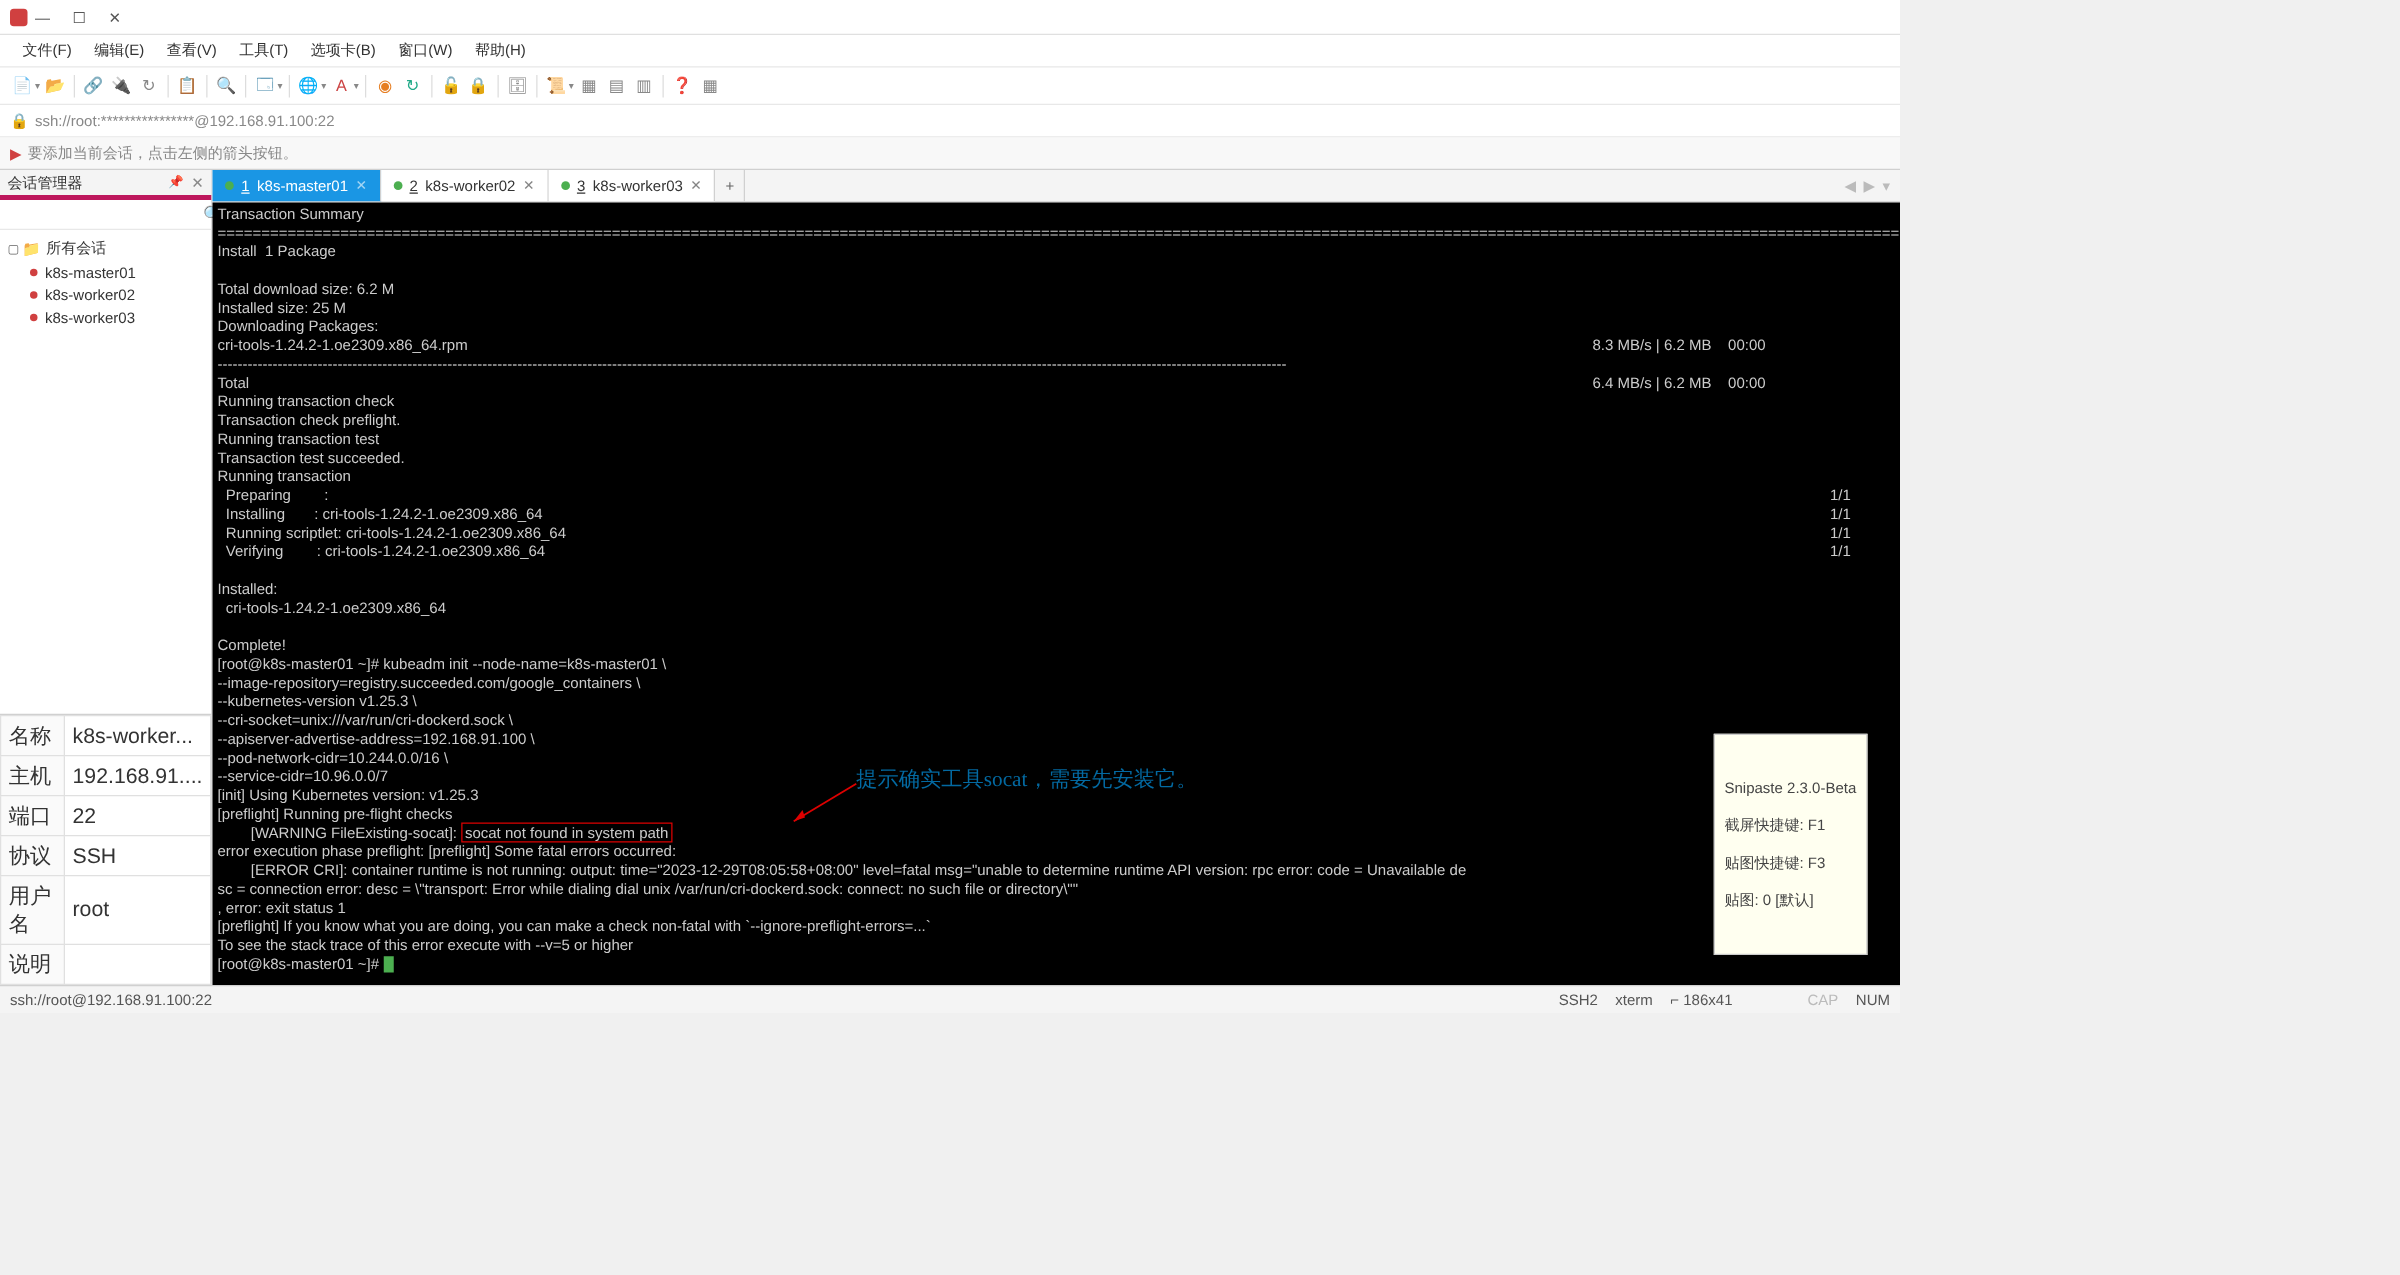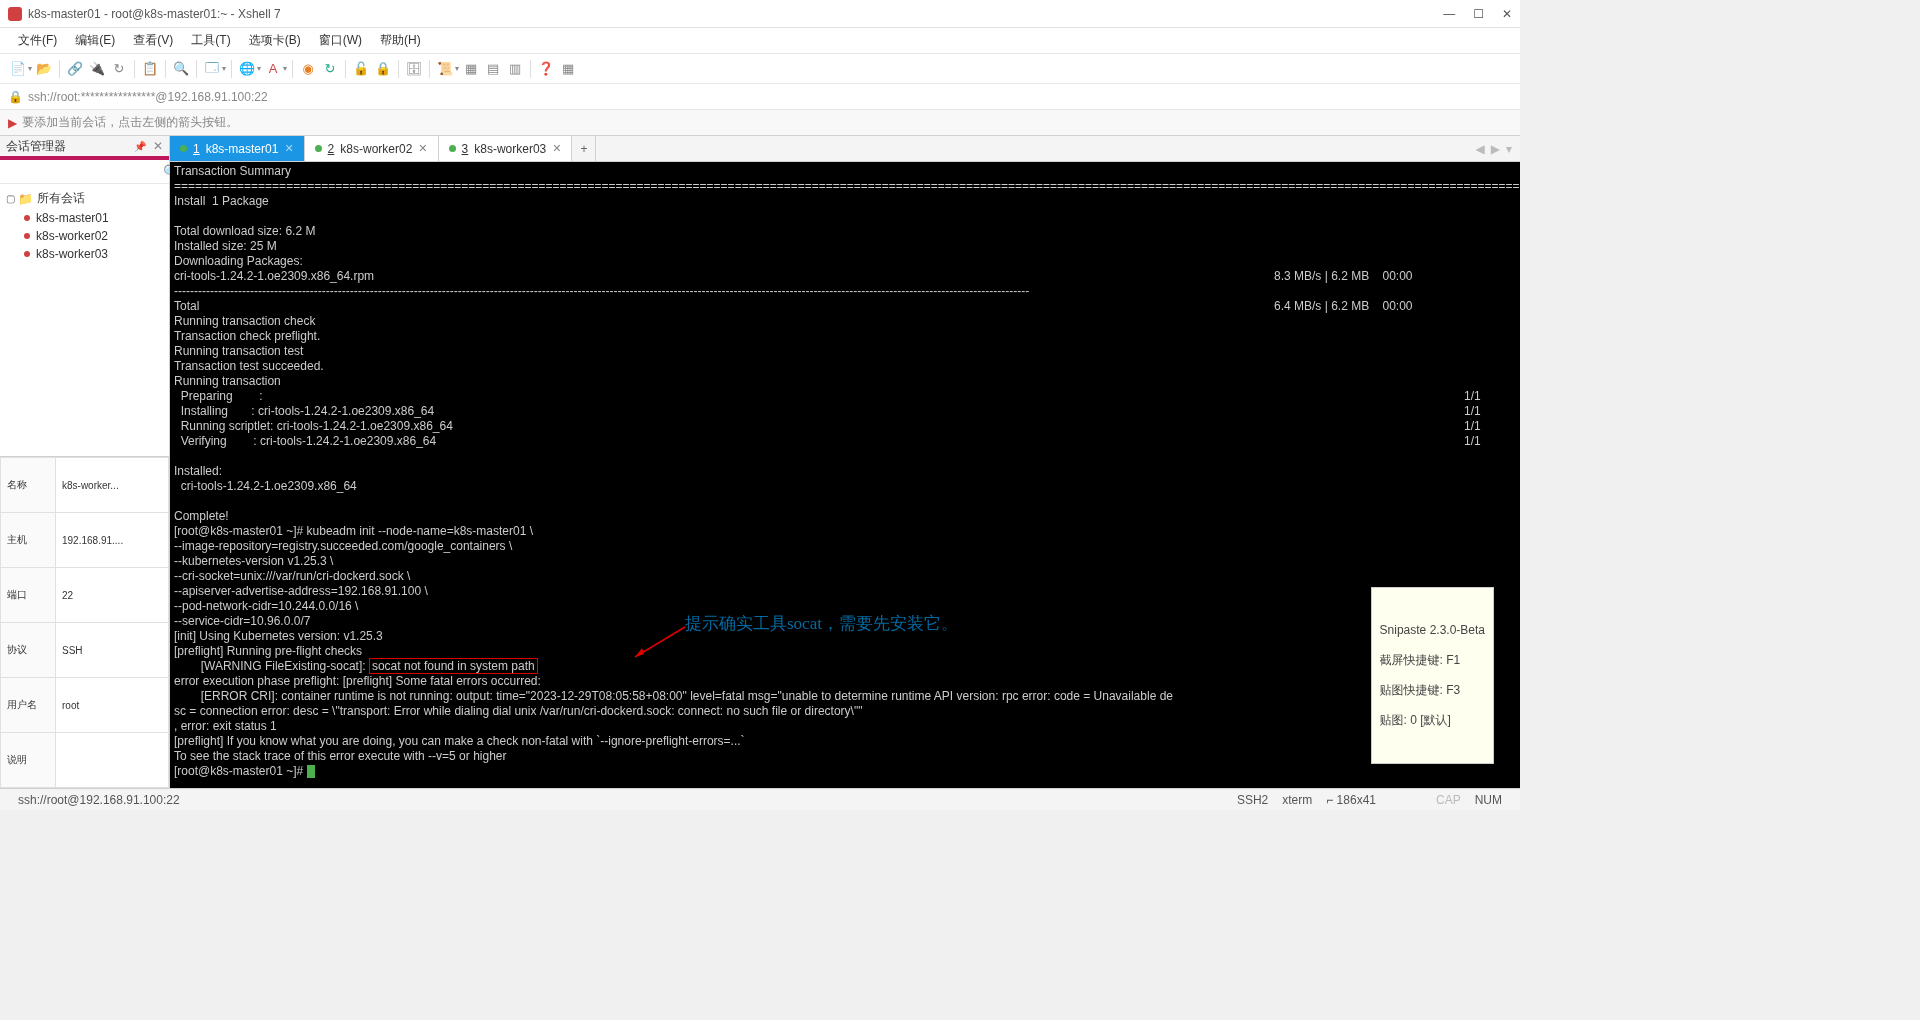--- a/index.html
+++ b/index.html
@@ -29,48 +29,47 @@
 .sb-search{height:24px;display:flex;align-items:center;padding:0 4px;border-bottom:1px solid #e8e8e8}
 .sb-search input{flex:1;border:none;outline:none;font-size:12px;padding:2px}
 .sb-search .mag{color:#888;font-size:13px}
 .sb-tree{flex:1;padding:4px 0;overflow:auto}
 .tree-item{display:flex;align-items:center;padding:2px 6px;cursor:pointer;color:#333}
 .tree-item .toggle{width:12px;font-size:10px;color:#666}
 .tree-item .folder{color:#d4a030;margin-right:4px;font-size:12px}
 .tree-item .sess{width:6px;height:6px;border-radius:50%;background:#d04040;margin-right:6px;margin-left:18px}
 .sb-props{border-top:1px solid #d0d0d0}
 .sb-props table{width:100%;border-collapse:collapse}
-.sb-props td{border:1px solid #e0e0e0;padding:20px 6px;color:#333;font-size:10px}
+.sb-props td{border:1px solid #e0e0e0;padding:4px 6px;color:#333;font-size:17px}
 .sb-props td:first-child{width:55px;background:#fafafa}
 .content{flex:1;display:flex;flex-direction:column;min-width:0}
 .tabbar{height:26px;display:flex;align-items:stretch;background:#f4f4f4;border-bottom:1px solid #d0d0d0}
 .tab{display:flex;align-items:center;padding:0 10px;gap:6px;border-right:1px solid #d0d0d0;cursor:pointer;background:#fff;color:#333}
 .tab.active{background:#1a96e4;color:#fff}
 .tab .dot{width:7px;height:7px;border-radius:50%;background:#4caf50}
 .tab.active .dot{background:#4caf50}
 .tab .num{text-decoration:underline}
 .tab .close{font-size:11px;opacity:.6}
 .tab-add{width:24px;display:flex;align-items:center;justify-content:center;color:#666;cursor:pointer;border-right:1px solid #d0d0d0}
 .tab-nav{margin-left:auto;display:flex;align-items:center;gap:6px;padding:0 8px;color:#bbb}
 .terminal{flex:1;background:#000;color:#ccc;font-family:Consolas,monospace;font-size:12px;line-height:15px;padding:2px 4px;overflow:hidden;white-space:pre;position:relative}
 .terminal .hl-box{border:1px solid #d00;padding:0 2px}
 .terminal .ann{position:absolute;color:#0369a1;font-family:"Microsoft YaHei";font-size:17px}
 .cursor{display:inline-block;width:8px;height:13px;background:#4caf50;vertical-align:middle}
 .tooltip{position:absolute;right:26px;bottom:24px;background:#fffff0;border:1px solid #ccc;padding:20px 8px;font-size:11px;color:#444;line-height:15px;box-shadow:1px 1px 3px rgba(0,0,0,.2)}
-.statusbar{height:22px;display:flex;align-items:center;padding:0 18px;background:#f4f4f4;border-top:1px solid #d0d0d0;color:#555;font-size:11px}
+.statusbar{height:22px;display:flex;align-items:center;padding:0 8px;background:#f4f4f4;border-top:1px solid #d0d0d0;color:#555;font-size:11px}
 .statusbar .left{flex:1}
 .statusbar .seg{margin-left:14px}
 </style>
 </head>
 <body>
 
 <div class="window">
   <div class="titlebar">
     <div class="icon"></div>
-    <div class="title">k8s-master01 - root@k8s-master01:~ - Xshell 7</div>
     <div class="winbtns">
       <span>—</span>
       <span>☐</span>
       <span>✕</span>
     </div>
   </div>
 
   <div class="menubar">
     <div class="menu">文件(F)</div>
     <div class="menu">编辑(E)</div>

